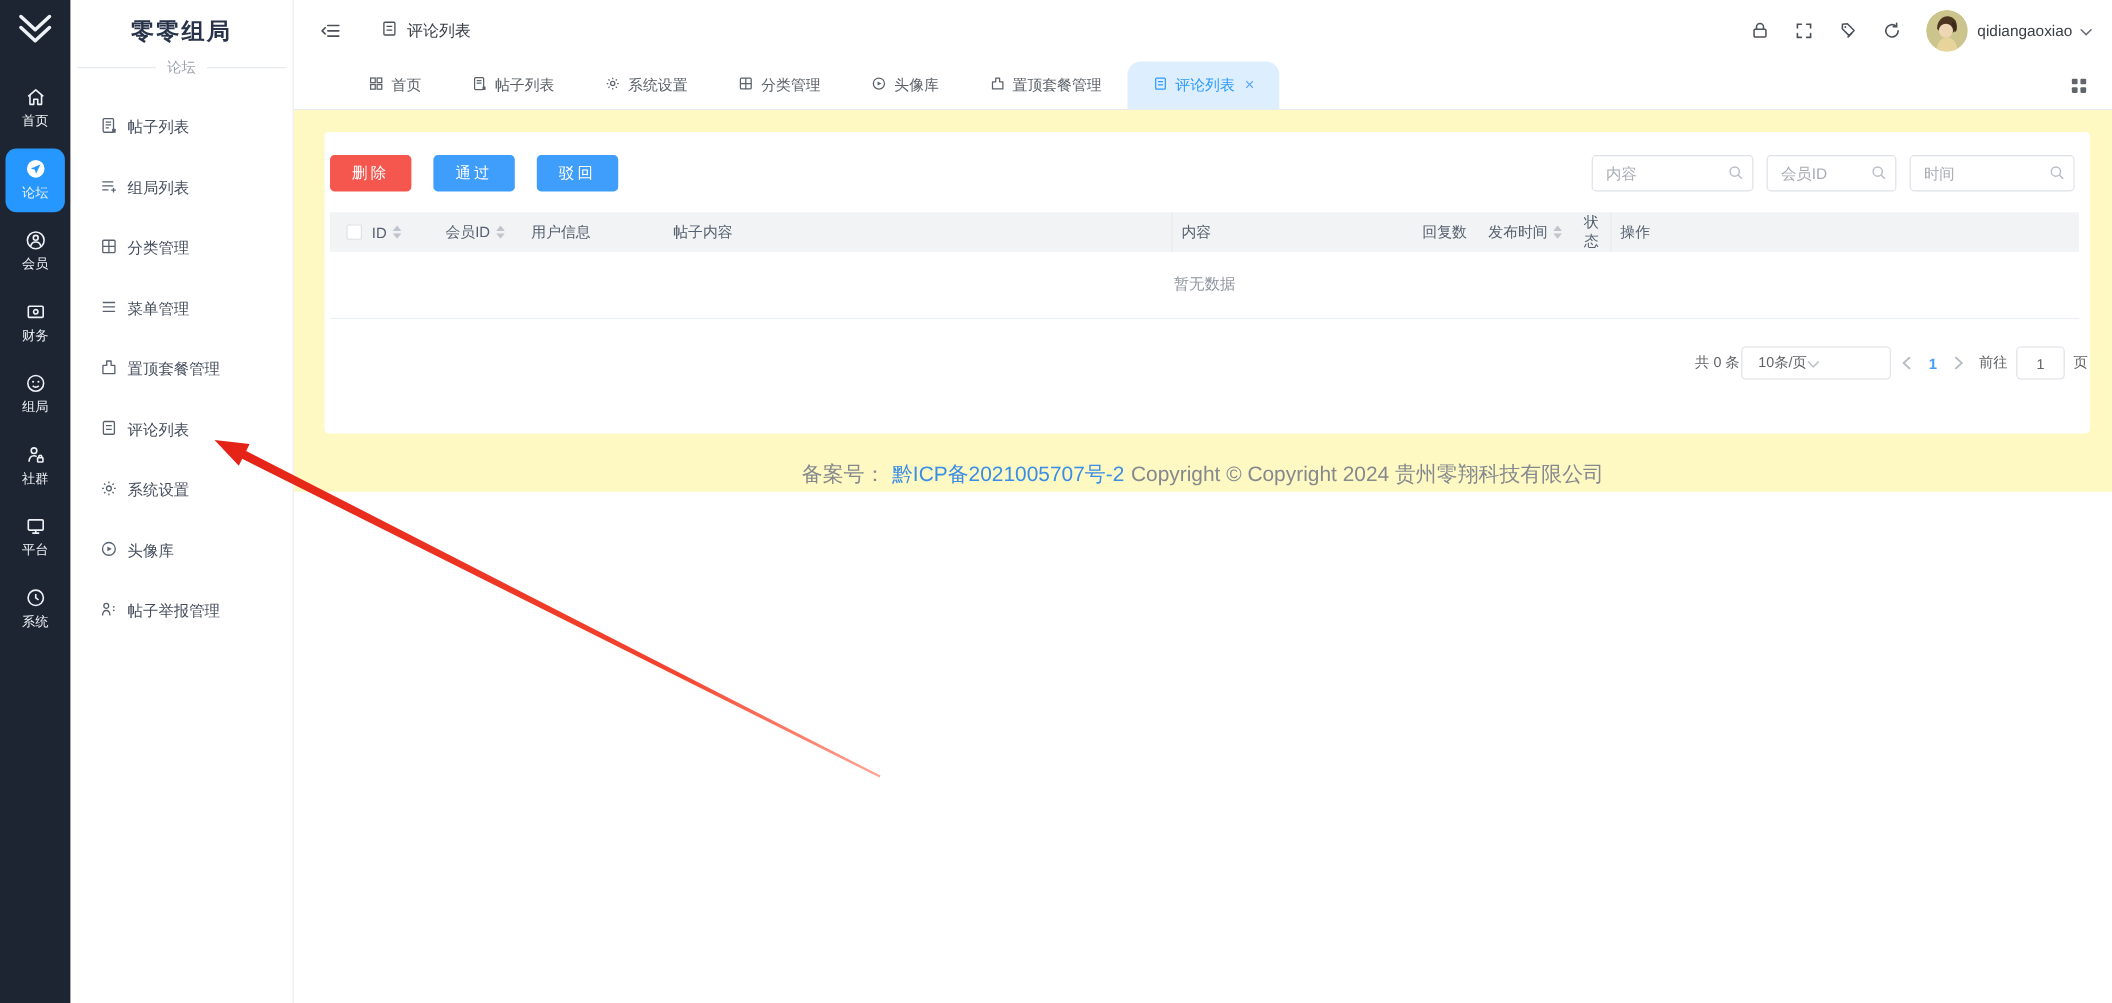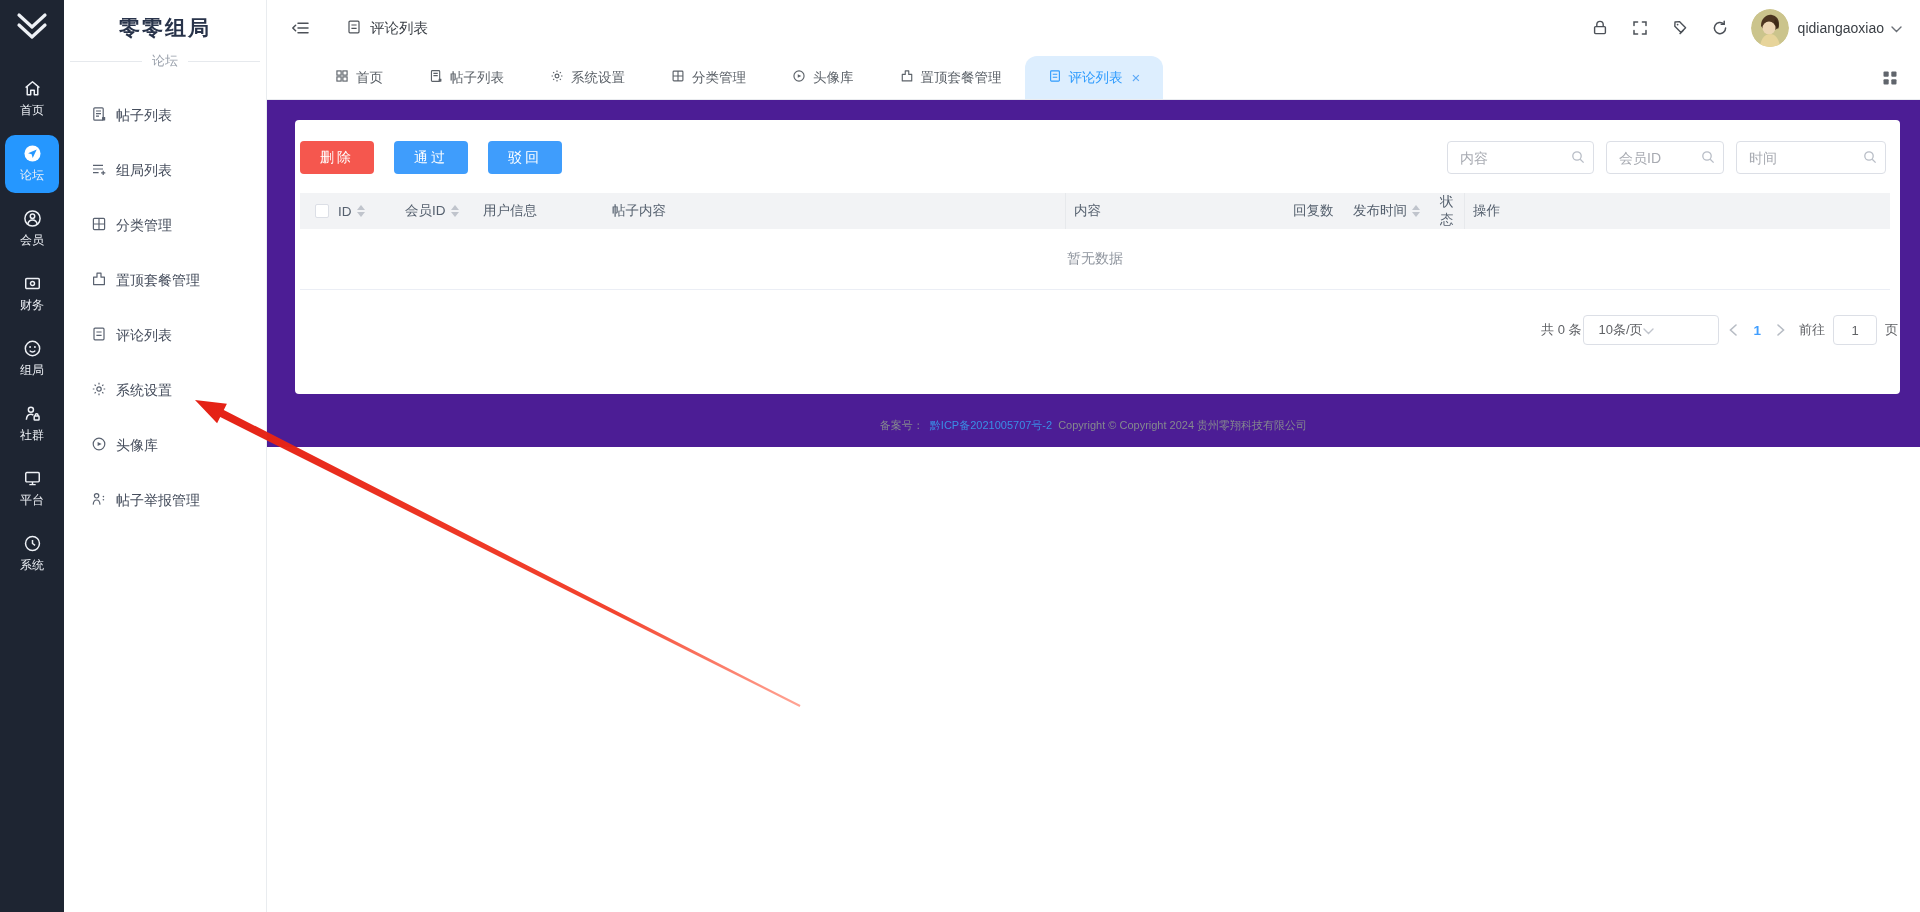--- a/index.html
+++ b/index.html
@@ -48,21 +48,21 @@
     border-bottom:1px solid #e9ebef; display:flex; align-items:stretch; z-index:3; }
   .tabs { display:flex; align-items:stretch; padding-left:45px; }
   .tab { display:flex; align-items:center; font-size:13.5px; color:#5c6269; cursor:pointer;
     padding:0 23px; white-space:nowrap; }
   .tab svg { margin-right:7px; }
   .tab.active { background:#ddeefe; color:#2e9bfd; border-radius:12px 12px 0 0; }
   .tab .tab-close { margin-left:9px; font-size:15px; color:#5ba8f7; }
   .tab-options { margin-left:auto; margin-right:22px; display:flex; align-items:center; cursor:pointer; }
 
   
-  .main { position:absolute; left:267px; top:100px; width:1653px; height:347px; background:#4c1d95; z-index:1; }
+  .main { position:absolute; left:267px; top:100px; width:1653px; height:347px; background:#fef9c3; z-index:1; }
   .card { position:absolute; left:28px; top:20px; width:1605px; height:274px; background:#fff; border-radius:4px; }
 
   .toolbar { position:absolute; left:5px; right:14px; top:21px; height:33px; display:flex; align-items:center; }
   .btn { height:33px; padding:0 20px; border:none; border-radius:4px; color:#fff; font-size:14px;
     letter-spacing:3px; margin-right:20px; cursor:pointer;
     font-family:"Liberation Sans","DejaVu Sans",sans-serif; }
   .btn-danger { background:#f5574e; }
   .btn-primary { background:#3f9dfc; }
   .filters { margin-left:auto; display:flex; }
   .filter-box { position:relative; margin-left:12px; }
@@ -90,21 +90,21 @@
   .pg-size { width:136px; height:30px; border:1px solid #dcdfe6; border-radius:4px; display:flex;
     align-items:center; padding:0 10px 0 14px; cursor:pointer; color:#606266; }
   .pg-size svg { margin-left:auto; }
   .pg-arrow { margin:0 10px; display:flex; cursor:pointer; }
   .pg-cur { color:#409eff; font-weight:bold; font-size:13.5px; margin:0 6px; cursor:pointer; }
   .pg-goto { margin-left:4px; }
   .pg-input { width:44px; height:30px; border:1px solid #dcdfe6; border-radius:4px; text-align:center;
     font-size:13px; color:#606266; margin:0 8px; outline:none;
     font-family:"Liberation Sans","DejaVu Sans",sans-serif; }
 
-  .footer { position:absolute; left:0; right:0; top:318px; text-align:center; font-size:11px; color:#85898e; }
+  .footer { position:absolute; left:0; right:0; top:318px; text-align:center; font-size:19px; color:#85898e; }
   .footer a { color:#3a8ee6; text-decoration:none; }
   .footer .seg { margin:0 3px; }
 
   .arrow-overlay { position:absolute; left:0; top:0; width:1920px; height:912px; z-index:9; pointer-events:none; }
 </style>
 </head>
 <body>
 
 <div class="page">
 
@@ -223,20 +223,27 @@
           </svg></span>
         <span>组局列表</span>
       </div>
       <div class="side-item">
         <span>
           <svg width="16" height="16" viewBox="0 0 16 16" fill="none" stroke="#5a6270" stroke-width="1.2">
             <rect x="2.4" y="2.4" width="11.2" height="11.2" rx="1"></rect>
             <path d="M8 2.4 V13.6 M2.4 8 H13.6"></path>
           </svg></span>
         <span>分类管理</span>
+      </div>
+      <div class="side-item">
+        <span>
+          <svg width="16" height="16" viewBox="0 0 16 16" fill="none" stroke="#5a6270" stroke-width="1.2">
+            <path d="M2.4 4 H13.6 M2.4 8 H13.6 M2.4 12 H13.6"></path>
+          </svg></span>
+        <span>菜单管理</span>
       </div>
       <div class="side-item">
         <span>
           <svg width="16" height="16" viewBox="0 0 16 16" fill="none" stroke="#5a6270" stroke-width="1.2" stroke-linejoin="round">
             <path d="M6 2.2 H10 V6.2 H13.4 V13.6 H2.6 V6.2 H6 Z"></path>
           </svg></span>
         <span>置顶套餐管理</span>
       </div>
       <div class="side-item">
         <span>

